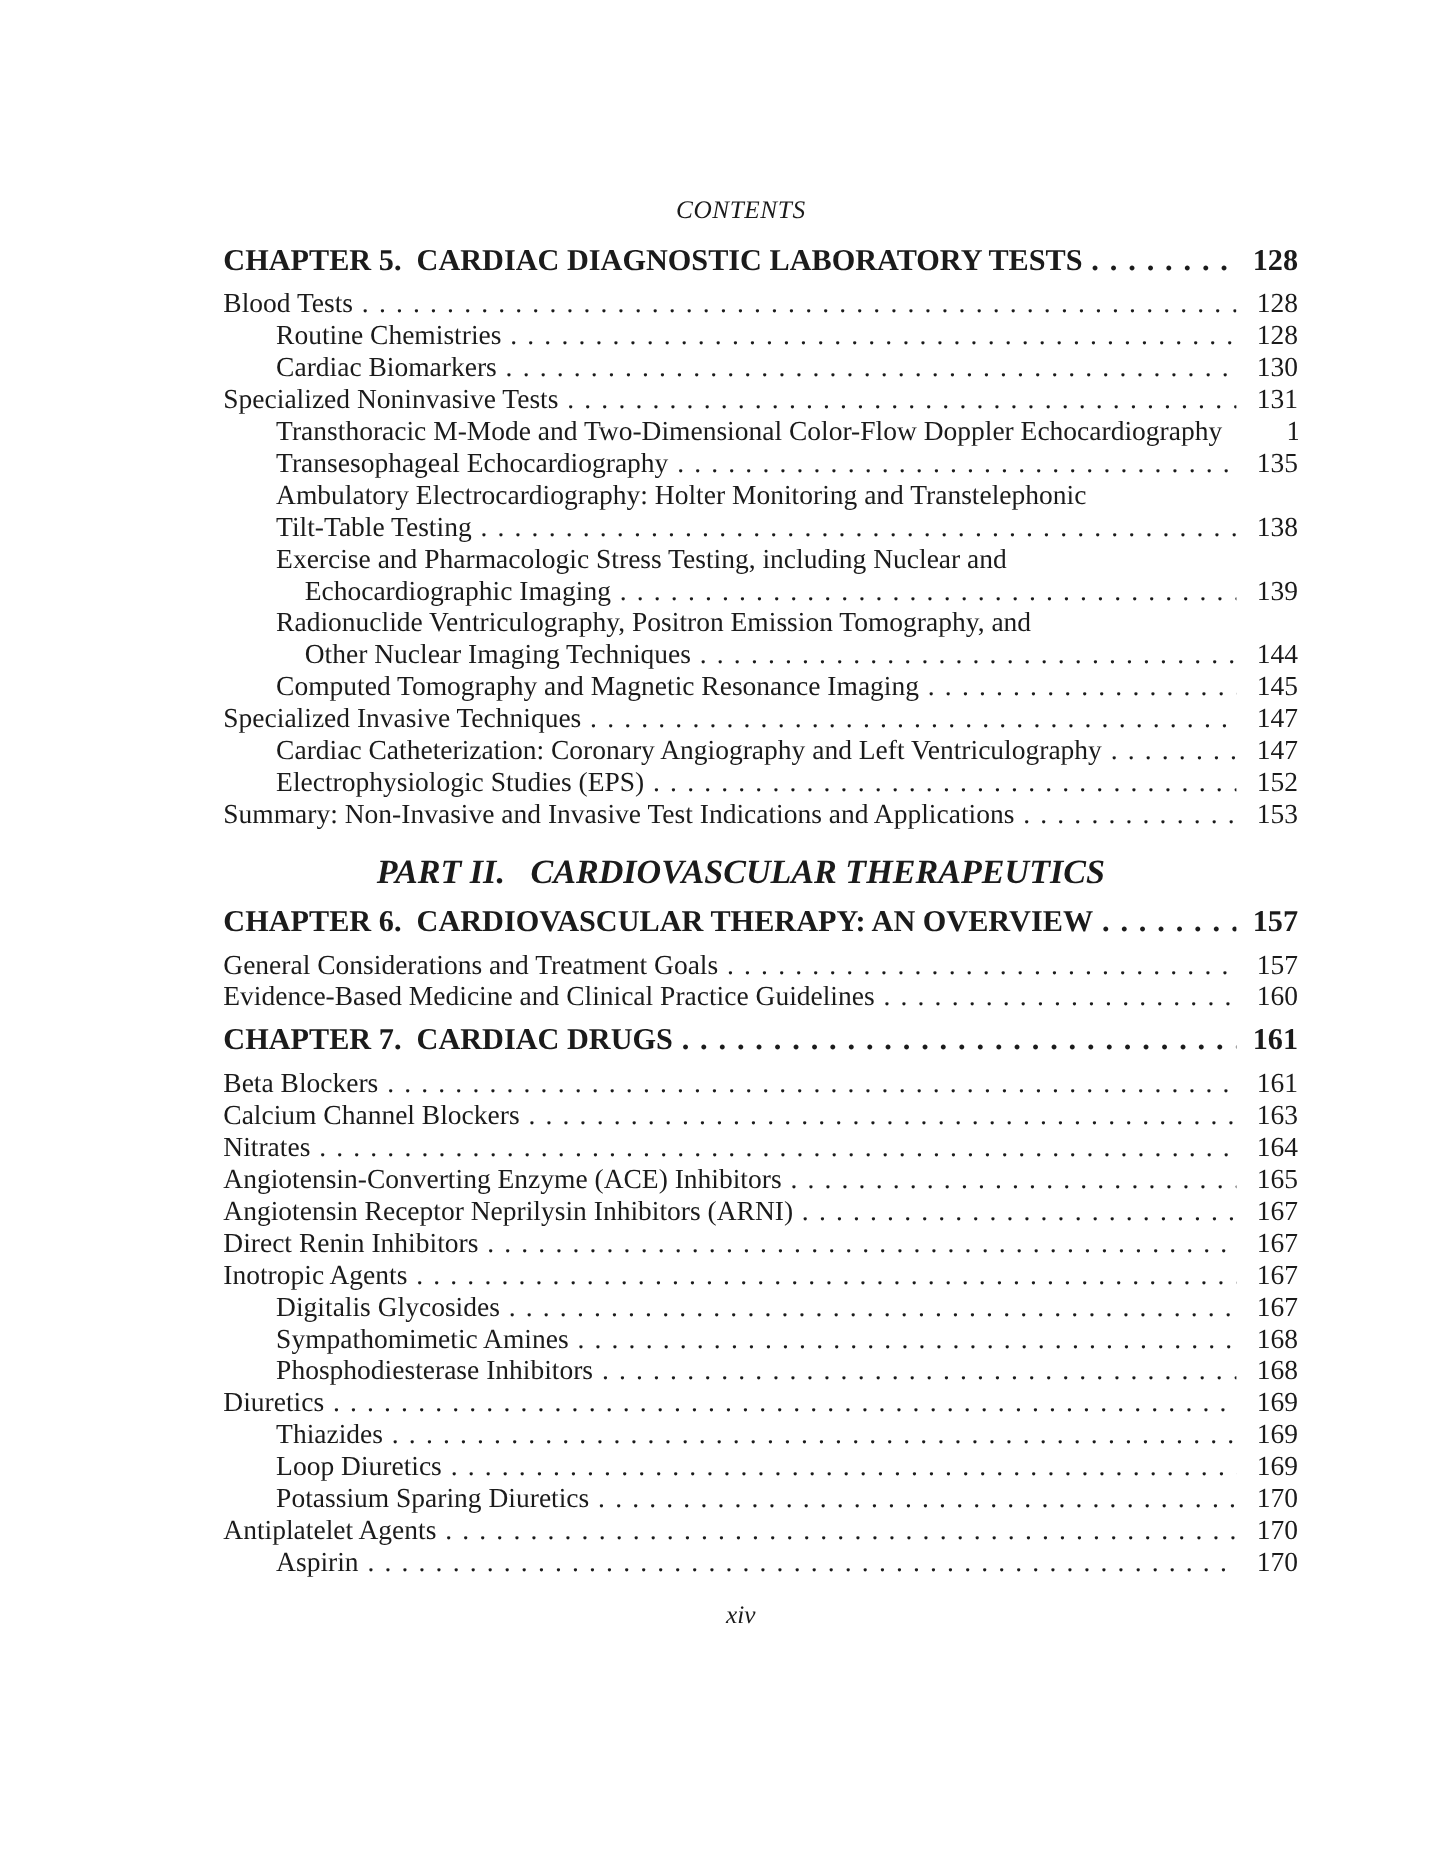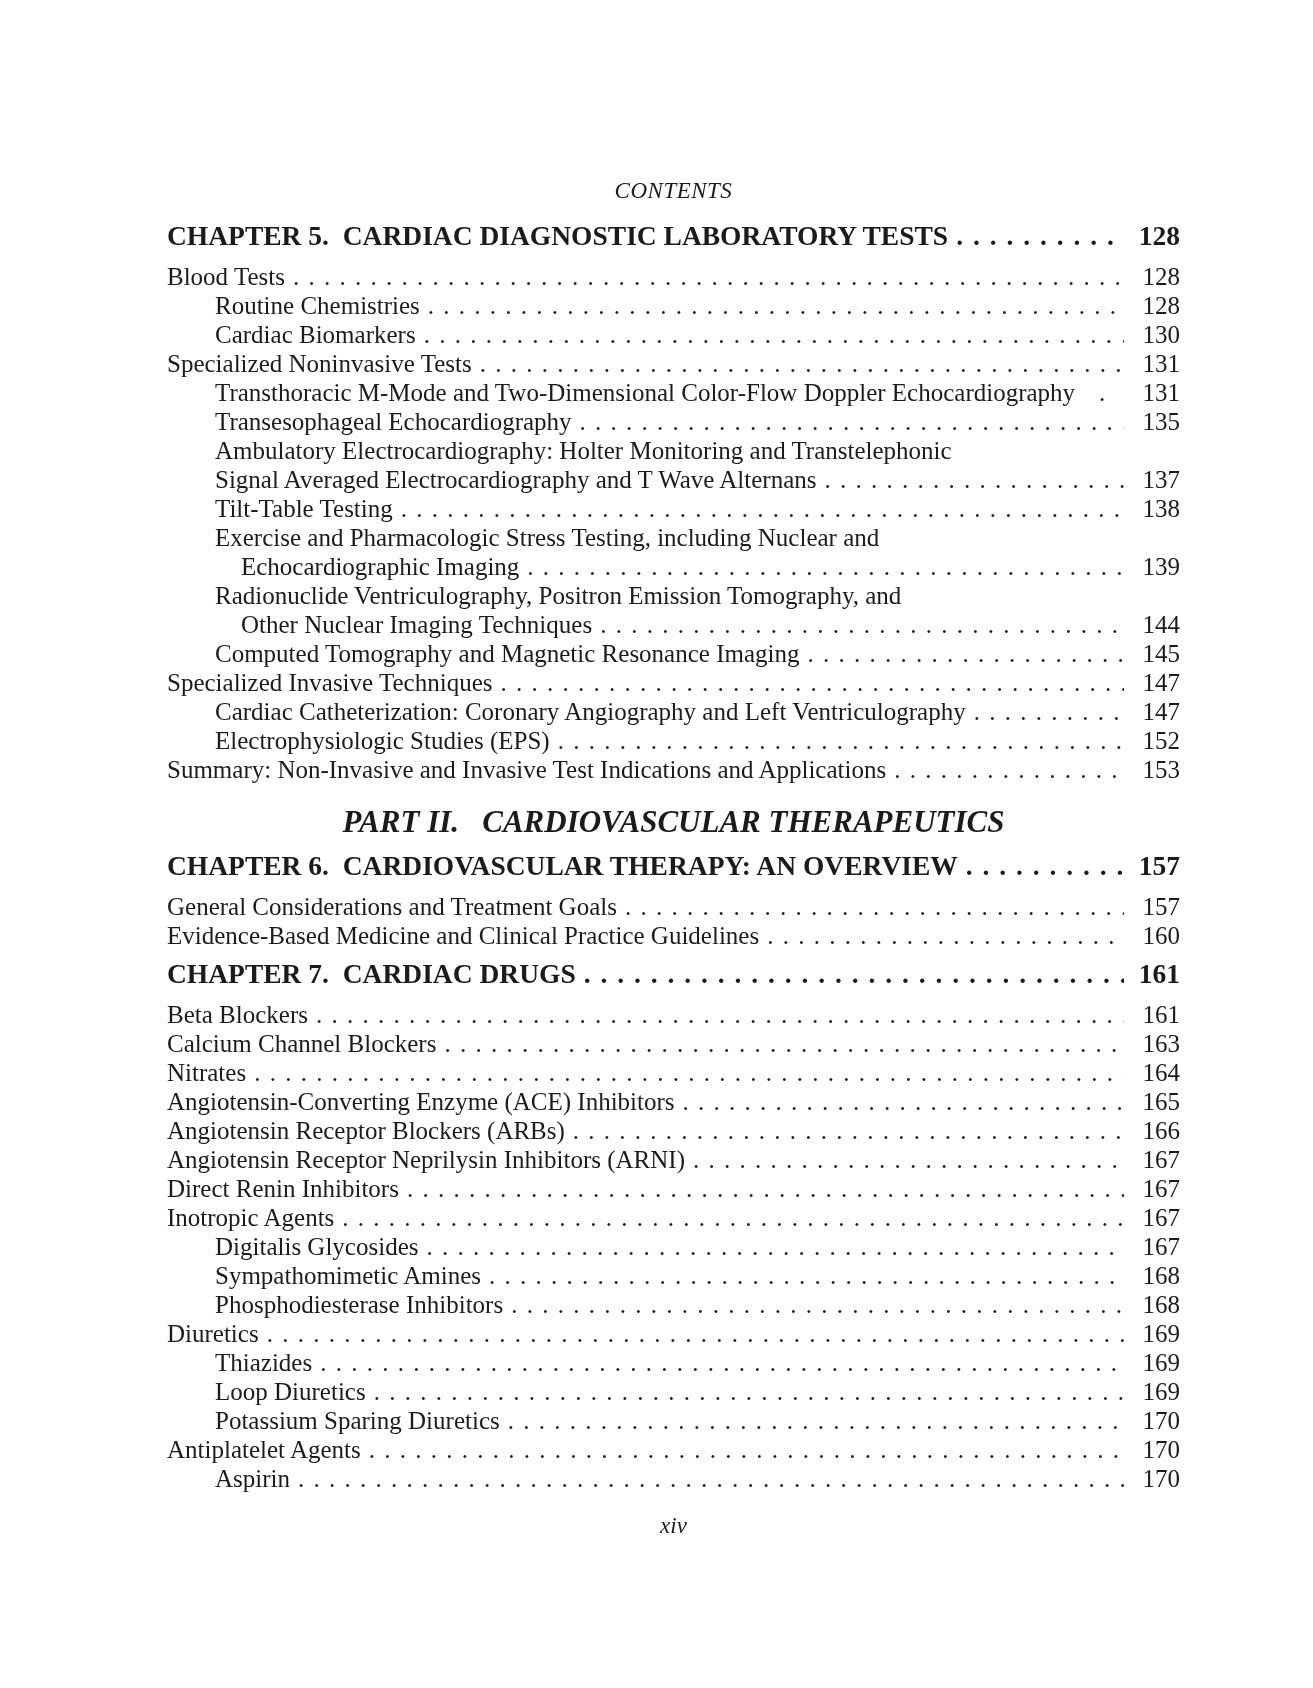--- a/index.html
+++ b/index.html
@@ -46,21 +46,21 @@
   }
   .items { margin-top: 10px; }
   .part-heading {
     margin-top: 18px;
     text-align: center;
     font-weight: bold;
     font-style: italic;
     font-size: 31px;
     line-height: 40px;
   }
-  .lbl { white-space: nowrap; flex: 0 0 auto; }
+  .lbl { white-space: nowrap; flex: 0 0 auto; margin-left: 36px; }
   .leader {
     flex: 1 1 0px;
     min-width: 0;
     overflow: hidden;
     white-space: nowrap;
     margin: 0 12px 0 8px;
     letter-spacing: 1.5px;
   }
   .leader::after {
     content: ". . . . . . . . . . . . . . . . . . . . . . . . . . . . . . . . . . . . . . . . . . . . . . . . . . . . . . . . . . . . . . . . . . . . . . . . . . . . . . . . . . . . . . . . . . . .";
@@ -118,25 +118,20 @@
           </div>
           <div class="row item" style="padding-left: 48px;">
             <span class="lbl">Transesophageal Echocardiography</span>
             <span class="leader"></span>
             <span class="pg">135</span>
           </div>
           <div class="row item" style="padding-left: 48px;">
             <span class="lbl">Ambulatory Electrocardiography: Holter Monitoring and Transtelephonic</span>
           </div>
           <div class="row item" style="padding-left: 48px;">
-            <span class="lbl">Signal Averaged Electrocardiography and T Wave Alternans</span>
-            <span class="leader"></span>
-            <span class="pg">137</span>
-          </div>
-          <div class="row item" style="padding-left: 48px;">
             <span class="lbl">Tilt-Table Testing</span>
             <span class="leader"></span>
             <span class="pg">138</span>
           </div>
           <div class="row item" style="padding-left: 48px;">
             <span class="lbl">Exercise and Pharmacologic Stress Testing, including Nuclear and</span>
           </div>
           <div class="row item" style="padding-left: 74px;">
             <span class="lbl">Echocardiographic Imaging</span>
             <span class="leader"></span>
@@ -212,25 +207,20 @@
           </div>
           <div class="row item" style="padding-left: 0px;">
             <span class="lbl">Nitrates</span>
             <span class="leader"></span>
             <span class="pg">164</span>
           </div>
           <div class="row item" style="padding-left: 0px;">
             <span class="lbl">Angiotensin-Converting Enzyme (ACE) Inhibitors</span>
             <span class="leader"></span>
             <span class="pg">165</span>
-          </div>
-          <div class="row item" style="padding-left: 0px;">
-            <span class="lbl">Angiotensin Receptor Blockers (ARBs)</span>
-            <span class="leader"></span>
-            <span class="pg">166</span>
           </div>
           <div class="row item" style="padding-left: 0px;">
             <span class="lbl">Angiotensin Receptor Neprilysin Inhibitors (ARNI)</span>
             <span class="leader"></span>
             <span class="pg">167</span>
           </div>
           <div class="row item" style="padding-left: 0px;">
             <span class="lbl">Direct Renin Inhibitors</span>
             <span class="leader"></span>
             <span class="pg">167</span>

